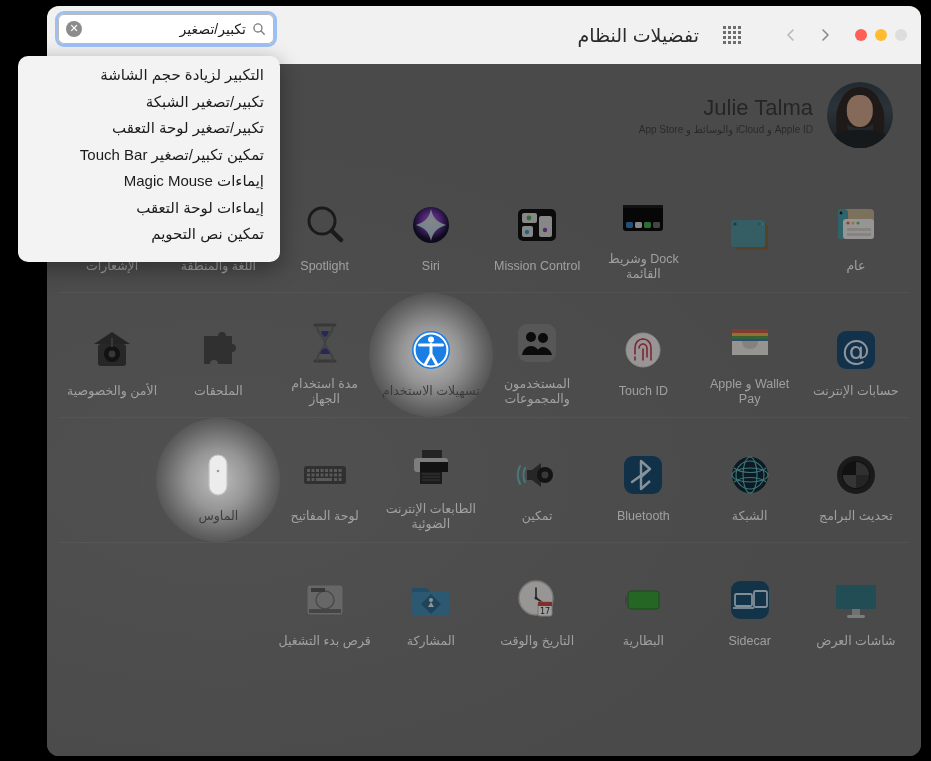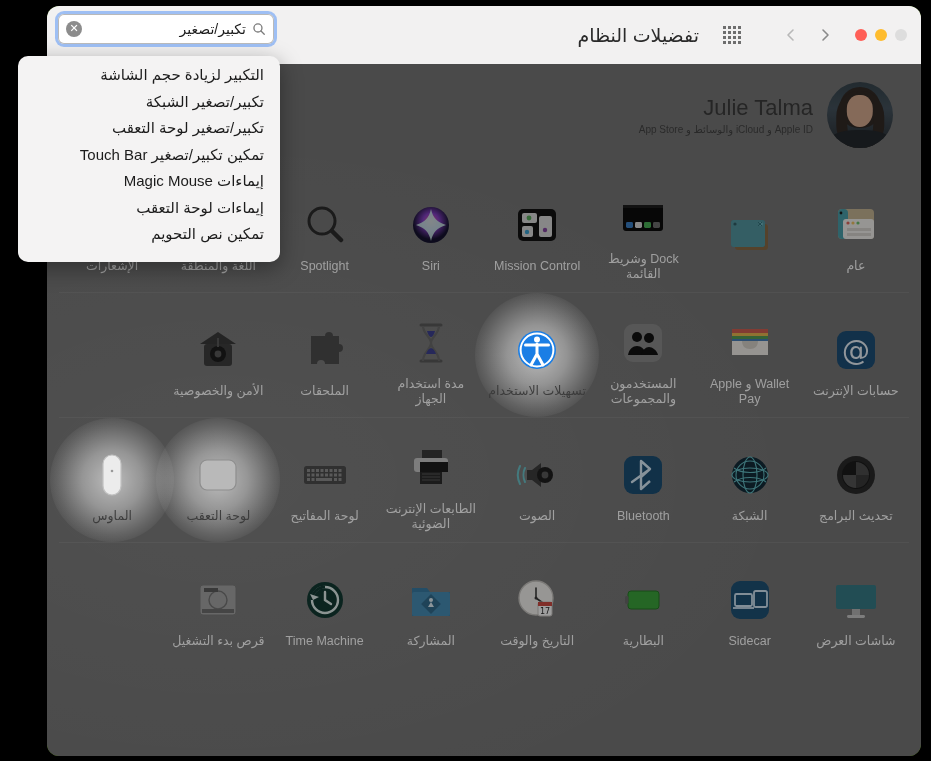--- a/index.html
+++ b/index.html
@@ -494,20 +494,35 @@
                   <rect x="8" y="22" width="36" height="4" fill="#3f7fc4"></rect>
                   <path d="M8 24h36v14H8z" fill="#f2efe9"></path>
                   <path d="M18 24c0 5 3 8 8 8s8-3 8-8z" fill="#d7d2c8"></path>
                 </svg>
             </div>
             <div class="plabel">Wallet و Apple Pay</div>
           </div>
           <div class="pitem">
             <div class="picon">
               <svg viewBox="0 0 52 52">
+                  <circle cx="26" cy="26" r="17" fill="#f3f1f1" stroke="#ddd" stroke-width="1"></circle>
+                  <g fill="none" stroke="#e0374a" stroke-width="1.6" stroke-linecap="round">
+                    <path d="M26 15c-5 0-8 4-8 9v6"></path>
+                    <path d="M26 15c5 0 8 4 8 9v8"></path>
+                    <path d="M22 24c0-2 2-4 4-4s4 2 4 4v9"></path>
+                    <path d="M26 25v11"></path>
+                    <path d="M18 33v3M34 33v3"></path>
+                  </g>
+                </svg>
+            </div>
+            <div class="plabel">Touch ID</div>
+          </div>
+          <div class="pitem">
+            <div class="picon">
+              <svg viewBox="0 0 52 52">
                   <rect x="7" y="7" width="38" height="38" rx="9" fill="#8d8d8d"></rect>
                   <circle cx="20" cy="20" r="5" fill="#111"></circle>
                   <circle cx="32" cy="21" r="5" fill="#111"></circle>
                   <path d="M11 38c1-6 5-9 9-9s8 3 9 9z" fill="#111"></path>
                   <path d="M24 38c1-5 5-8 8-8s8 3 9 8z" fill="#111"></path>
                 </svg>
             </div>
             <div class="plabel">المستخدمون والمجموعات</div>
           </div>
           <div class="pitem hot">
@@ -596,21 +611,21 @@
               <svg viewBox="0 0 52 52">
                   <path d="M30 14v24l-9-7h-5V21h5z" fill="#3d3d3d"></path>
                   <circle cx="34" cy="26" r="8" fill="#1f1f1f"></circle>
                   <circle cx="34" cy="26" r="3.4" fill="#5b5b5b"></circle>
                   <g fill="none" stroke="#5fc8d0" stroke-width="2" stroke-linecap="round">
                     <path d="M14 19c-2 4-2 10 0 14"></path>
                     <path d="M9 17c-3 6-3 12 0 18"></path>
                   </g>
                 </svg>
             </div>
-            <div class="plabel">الصوت</div>
+            <div class="plabel">تمكين</div>
           </div>
           <div class="pitem">
             <div class="picon">
               <svg viewBox="0 0 52 52">
                   <rect x="17" y="8" width="20" height="8" fill="#3a3a3a"></rect>
                   <rect x="9" y="16" width="34" height="14" rx="3" fill="#c9c9c9"></rect>
                   <rect x="15" y="20" width="28" height="10" fill="#1d1d1d"></rect>
                   <rect x="15" y="30" width="22" height="12" fill="#2b2b2b"></rect>
                   <g stroke="#5a5a5a" stroke-width="1">
                     <path d="M17 32h18M17 35h18M17 38h18"></path>
@@ -647,29 +662,20 @@
                     <rect x="39.5" y="29" width="3" height="3"></rect>
                   </g>
                 </svg>
             </div>
             <div class="plabel">لوحة المفاتيح</div>
           </div>
           <div class="pitem hot">
             <div class="glow"></div>
             <div class="picon">
               <svg viewBox="0 0 52 52">
-                  <rect x="8" y="11" width="36" height="30" rx="7" fill="#b9b9b9" stroke="#8e8e8e" stroke-width="1.2"></rect>
-                </svg>
-            </div>
-            <div class="plabel">لوحة التعقب</div>
-          </div>
-          <div class="pitem hot">
-            <div class="glow"></div>
-            <div class="picon">
-              <svg viewBox="0 0 52 52">
                   <rect x="17" y="6" width="18" height="40" rx="9" fill="#ececec" stroke="#c2c2c2" stroke-width="1.2"></rect>
                   <circle cx="26" cy="22" r="1.3" fill="#9a9a9a"></circle>
                 </svg>
             </div>
             <div class="plabel">الماوس</div>
           </div>
         </div>
 
         <div class="prow last">
           <div class="pitem">
@@ -723,32 +729,20 @@
             <div class="picon">
               <svg viewBox="0 0 52 52">
                   <path d="M7 14h15l3 4h20v24H7z" fill="#2e7fae"></path>
                   <rect x="7" y="18" width="38" height="24" rx="2" fill="#3c90c0"></rect>
                   <rect x="19" y="23" width="14" height="14" transform="rotate(45 26 30)" fill="#2a6e96"></rect>
                   <circle cx="26" cy="26" r="2" fill="#dff0fa"></circle>
                   <path d="M23 33l3-5 3 5z" fill="#dff0fa"></path>
                 </svg>
             </div>
             <div class="plabel">المشاركة</div>
-          </div>
-          <div class="pitem">
-            <div class="picon">
-              <svg viewBox="0 0 52 52">
-                  <circle cx="26" cy="26" r="18" fill="#0d3b33"></circle>
-                  <circle cx="26" cy="26" r="13" fill="none" stroke="#dff0ec" stroke-width="2.4"></circle>
-                  <path d="M13 26a13 13 0 0113-13" fill="none" stroke="#0d3b33" stroke-width="3"></path>
-                  <path d="M11 20l3 6 6-3z" fill="#dff0ec"></path>
-                  <path d="M26 18v8l6 4" stroke="#dff0ec" stroke-width="2.4" fill="none" stroke-linecap="round"></path>
-                </svg>
-            </div>
-            <div class="plabel">Time Machine</div>
           </div>
           <div class="pitem">
             <div class="picon">
               <svg viewBox="0 0 52 52">
                   <rect x="8" y="11" width="36" height="30" rx="3" fill="#a6a6a6"></rect>
                   <rect x="8" y="11" width="36" height="30" rx="3" fill="none" stroke="#7d7d7d" stroke-width="1"></rect>
                   <circle cx="26" cy="26" r="9" fill="none" stroke="#757575" stroke-width="1.4"></circle>
                   <path d="M12 14h14v4H12z" fill="#5c5c5c"></path>
                   <rect x="10" y="35" width="32" height="4" fill="#6f6f6f"></rect>
                 </svg>

